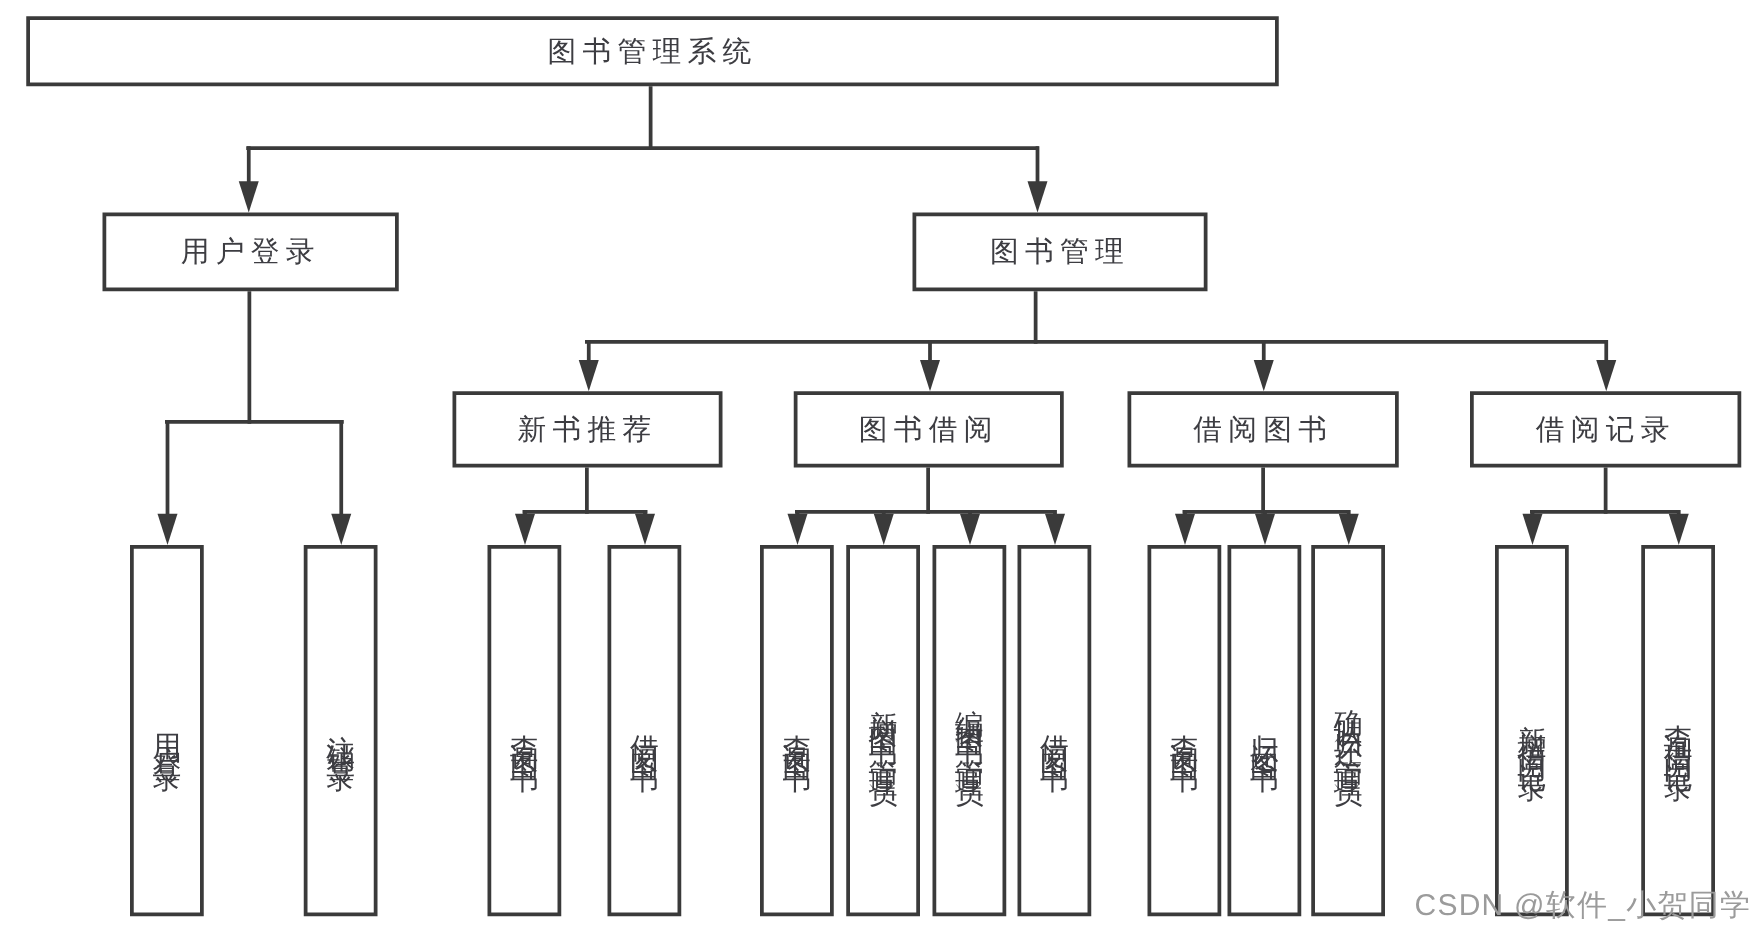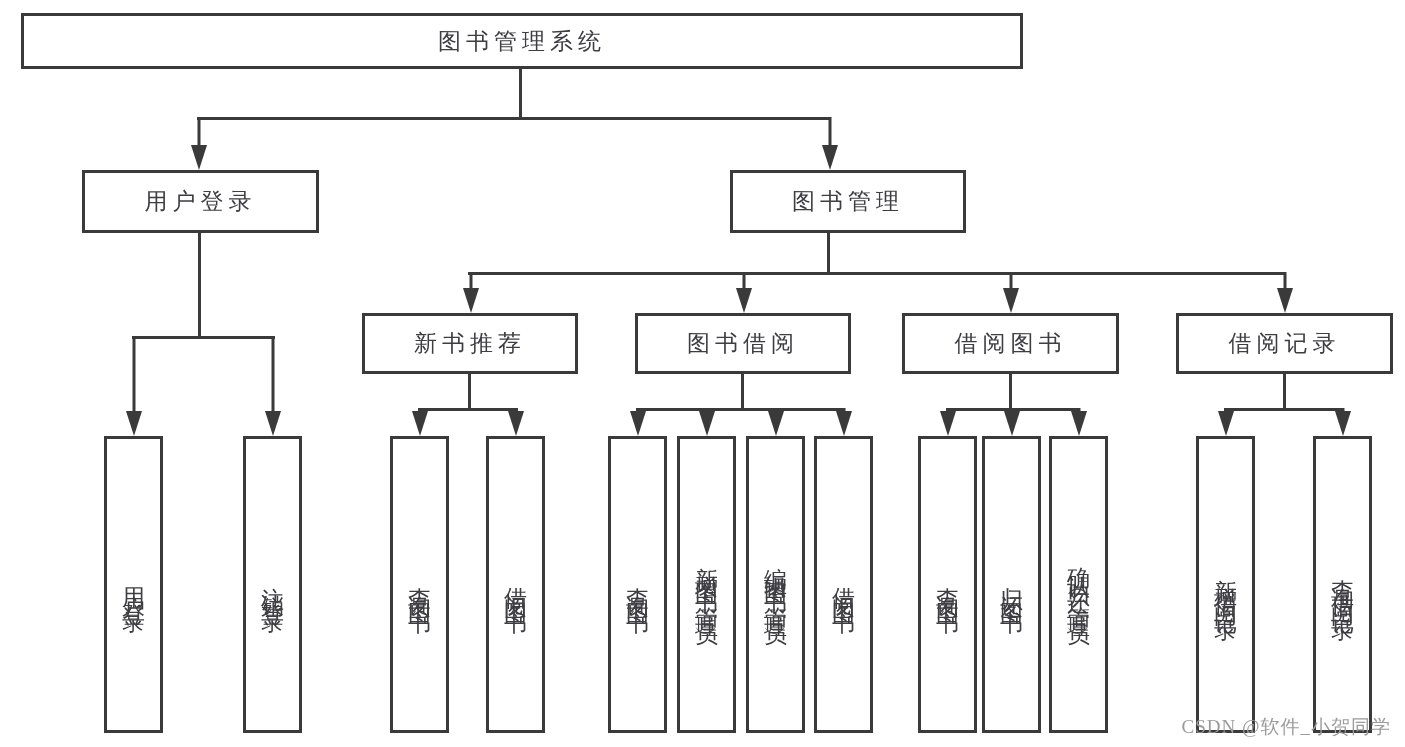--- a/index.html
+++ b/index.html
@@ -46,26 +46,25 @@
   }
   .drop-arrow::after{
     content:"";position:absolute;left:50%;transform:translateX(-50%);
     bottom:0;width:0;height:0;
     border-left:8px solid transparent;
     border-right:8px solid transparent;
     border-top:25px solid var(--line);
   }
   .watermark{
     position:absolute;
-    right:14px;bottom:7px;
-    font-size:19px;
+    right:4px;bottom:7px;
+    font-size:24px;
     color:var(--wm);
     letter-spacing:1px;
     z-index:5;
-    font-family:Liberation Serif, serif;
   }
 </style>
 </head>
 <body>
 
 <div class="canvas">
 
   <div class="node" style="left:21px;top:13px;width:1002px;height:56px">
     <span>图书管理系统</span>
   </div>

